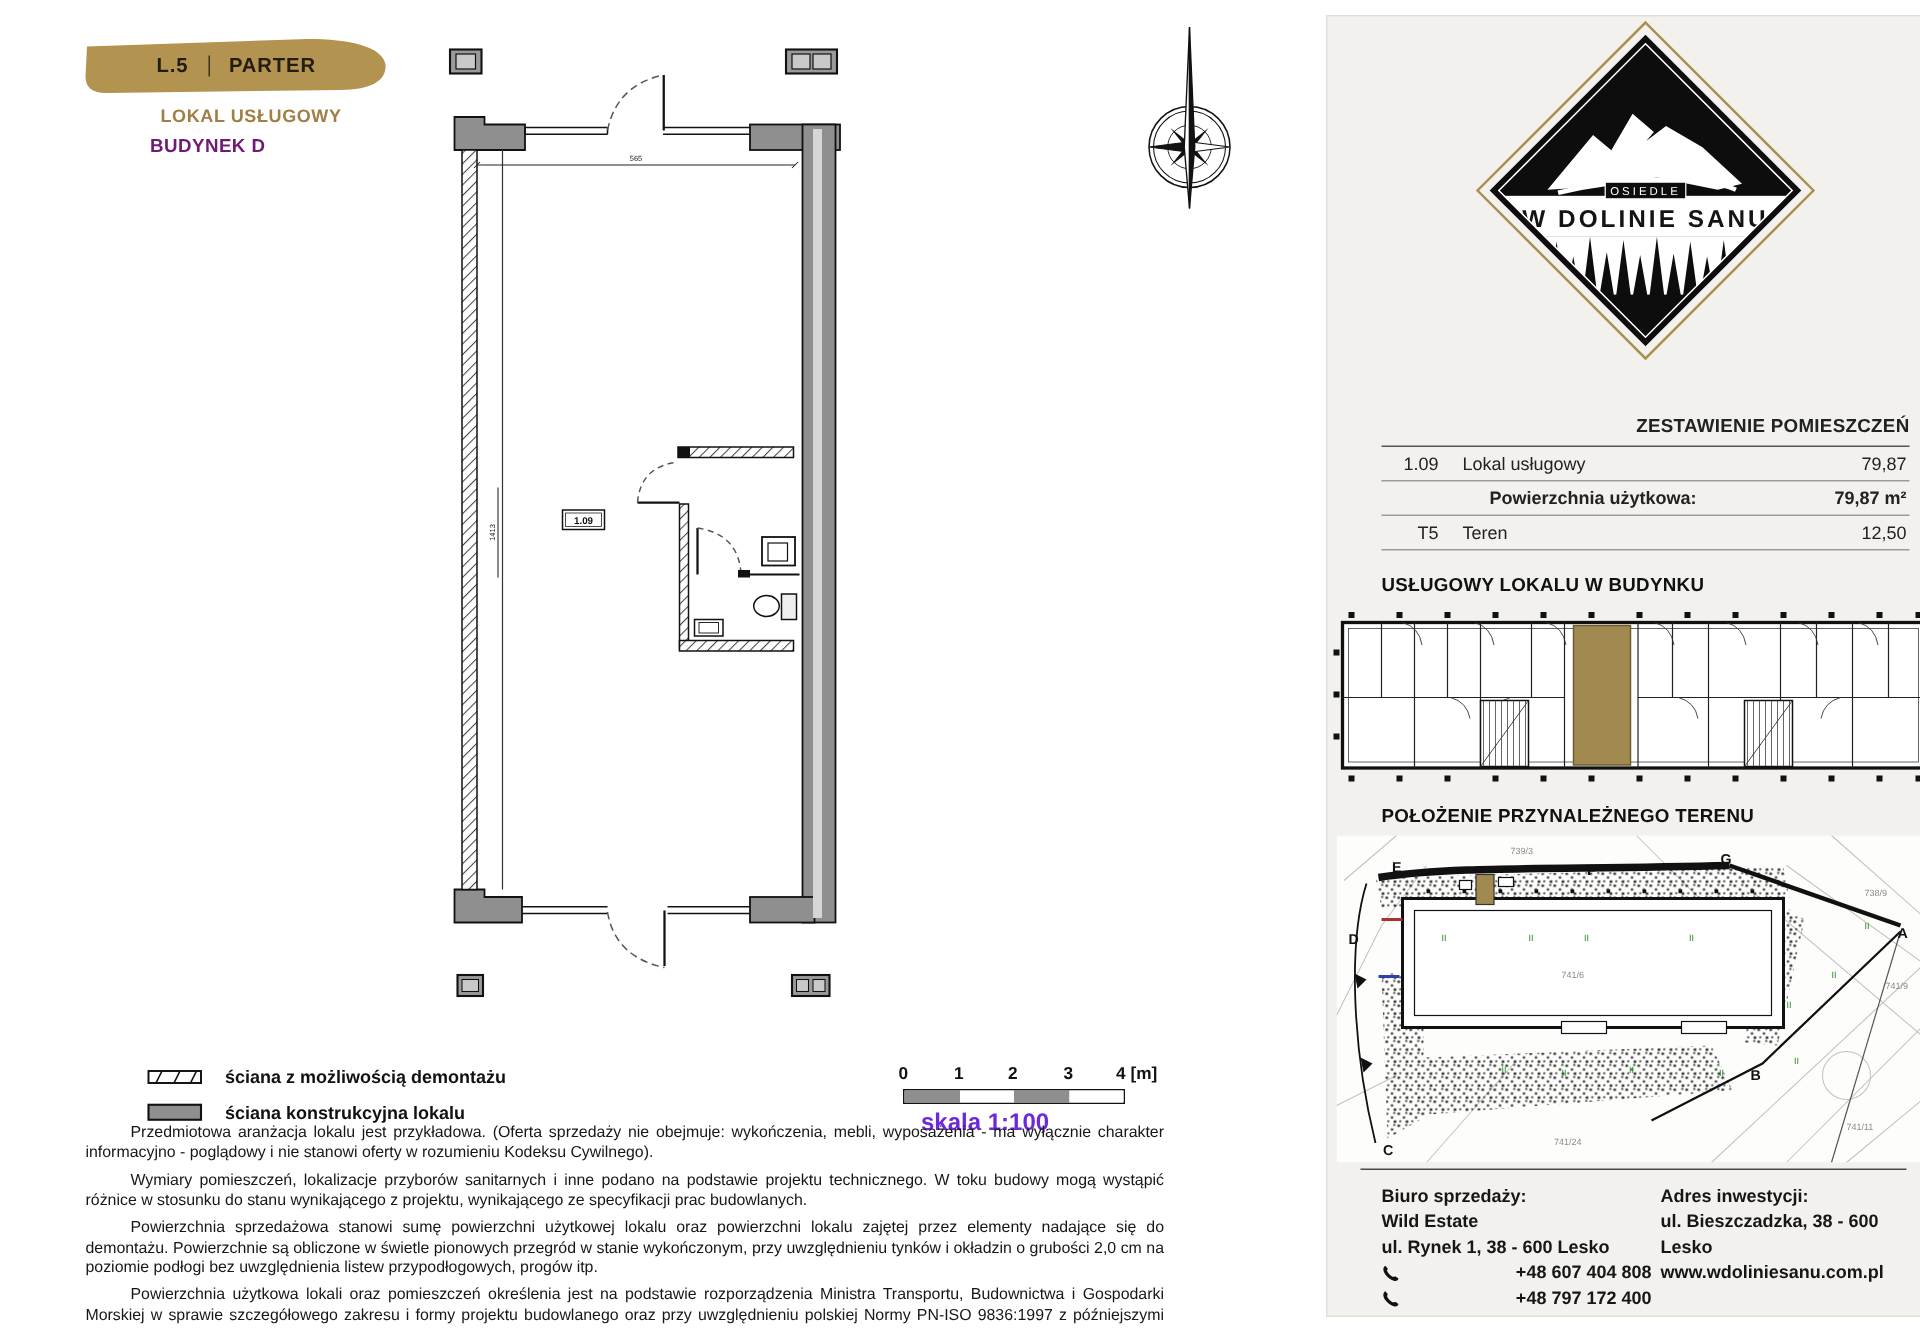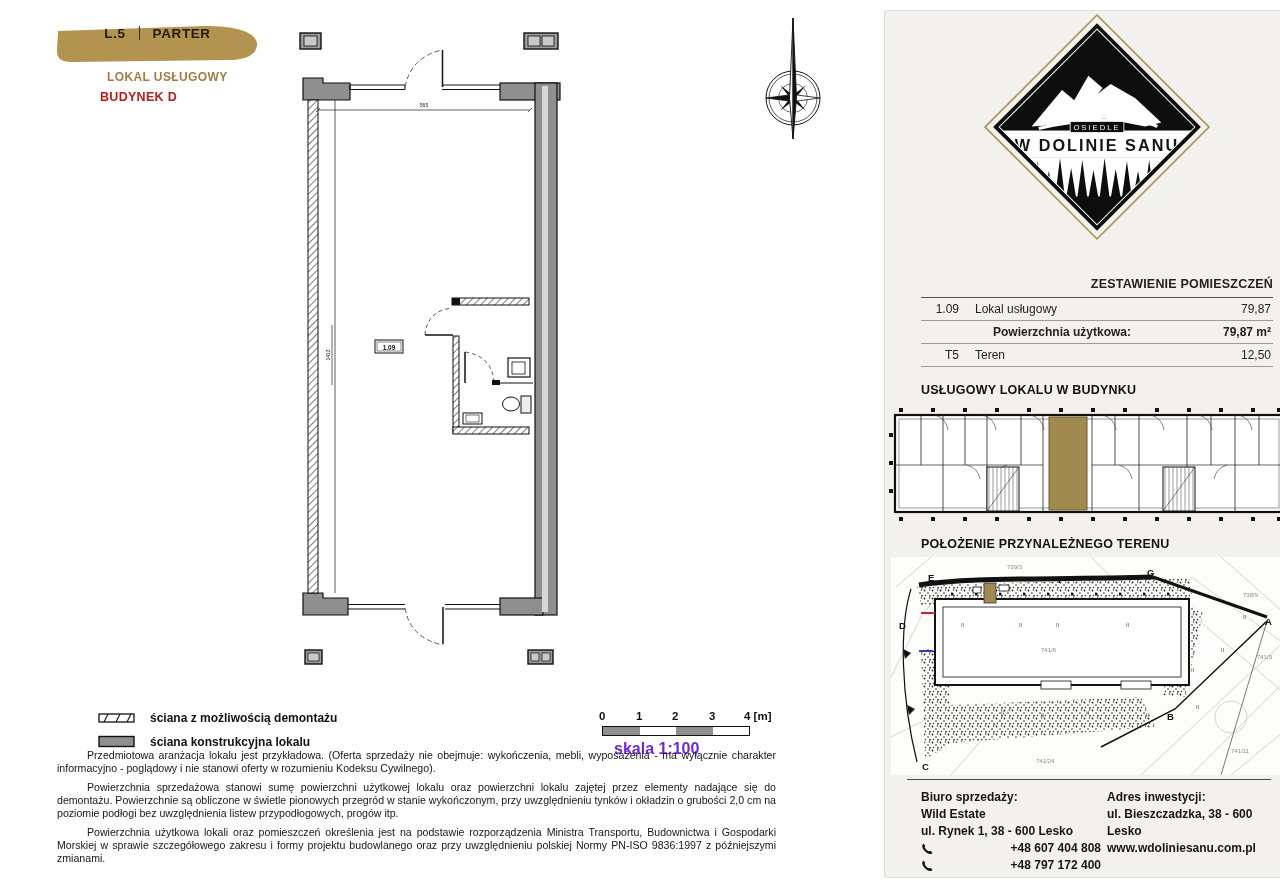--- a/index.html
+++ b/index.html
@@ -3,25 +3,25 @@
 <meta charset="utf-8">
 <style>
   html,body{margin:0;padding:0;background:#ffffff;}
   .page{position:relative;width:1280px;height:885px;background:#ffffff;overflow:hidden;
         font-family:"Liberation Sans",sans-serif;color:#1a1a1a;}
   .abs{position:absolute;}
   svg text{font-family:"Liberation Sans",sans-serif;}
 
   
   .badge{left:55px;top:26px;width:205px;height:37px;}
-  .badge .badge-text{position:absolute;inset:0;display:flex;align-items:flex-start;justify-content:center;
+  .badge .badge-text{position:absolute;inset:0;display:flex;align-items:center;justify-content:center;
         gap:13px;padding-bottom:2px;font-size:13.5px;font-weight:800;color:#241c0e;letter-spacing:.6px;}
   .badge .sep{width:0;height:14px;border-left:1.6px solid #3a2f1d;}
   .subtitle1{left:107px;top:70px;font-size:12px;font-weight:700;color:#a07e44;letter-spacing:.4px;}
-  .subtitle2{left:100px;top:90px;font-size:12.5px;font-weight:700;color:#b91c1c;letter-spacing:.3px;}
+  .subtitle2{left:100px;top:90px;font-size:12.5px;font-weight:700;color:#701a75;letter-spacing:.3px;}
 
   
   .legend{left:98px;top:710px;}
   .legend-row{display:flex;align-items:center;gap:14px;height:15px;margin-bottom:9px;text-align:center;}
   .legend-label{font-size:12px;font-weight:700;color:#111;}
   .scalebar{left:598px;top:710px;width:200px;height:45px;}
   .sb-num{position:absolute;top:0;font-size:11.5px;font-weight:700;color:#111;}
   .sb-bar{position:absolute;left:4px;top:16px;width:146px;height:8px;border:1px solid #111;display:flex;box-sizing:content-box;}
   .sb-seg{width:36.5px;height:100%;}
   .sb-label{position:absolute;left:16px;top:30px;font-size:16px;font-weight:700;color:#6d28d9;}
@@ -206,20 +206,21 @@
       <div class="sb-seg" style="background:#8f8f8f;"></div>
       <div class="sb-seg" style="background:#ffffff;"></div>
       <div class="sb-seg" style="background:#8f8f8f;"></div>
       <div class="sb-seg" style="background:#ffffff;"></div>
     </div>
     <span class="sb-label">skala 1:100</span>
   </div>
 
   <div class="abs disclaimer">
     <p>Przedmiotowa aranżacja lokalu jest przykładowa. (Oferta sprzedaży nie obejmuje: wykończenia, mebli, wyposażenia - ma wyłącznie charakter informacyjno - poglądowy i nie stanowi oferty w rozumieniu Kodeksu Cywilnego).</p>
+    <p>Wymiary pomieszczeń, lokalizacje przyborów sanitarnych i inne podano na podstawie projektu technicznego. W toku budowy mogą wystąpić różnice w stosunku do stanu wynikającego z projektu, wynikającego ze specyfikacji prac budowlanych.</p>
     <p>Powierzchnia sprzedażowa stanowi sumę powierzchni użytkowej lokalu oraz powierzchni lokalu zajętej przez elementy nadające się do demontażu. Powierzchnie są obliczone w świetle pionowych przegród w stanie wykończonym, przy uwzględnieniu tynków i okładzin o grubości 2,0 cm na poziomie podłogi bez uwzględnienia listew przypodłogowych, progów itp.</p>
     <p>Powierzchnia użytkowa lokali oraz pomieszczeń określenia jest na podstawie rozporządzenia Ministra Transportu, Budownictwa i Gospodarki Morskiej w sprawie szczegółowego zakresu i formy projektu budowlanego oraz przy uwzględnieniu polskiej Normy PN-ISO 9836:1997 z późniejszymi zmianami.</p>
   </div>
 
   <div class="abs panel">
 
     <svg class="abs" style="left:98px;top:2px;" width="228" height="228" viewBox="0 0 225 225">
       <defs>
         <clipPath id="dclip">
             <polygon points="112.5,16 209,112.5 112.5,209 16,112.5"></polygon>

